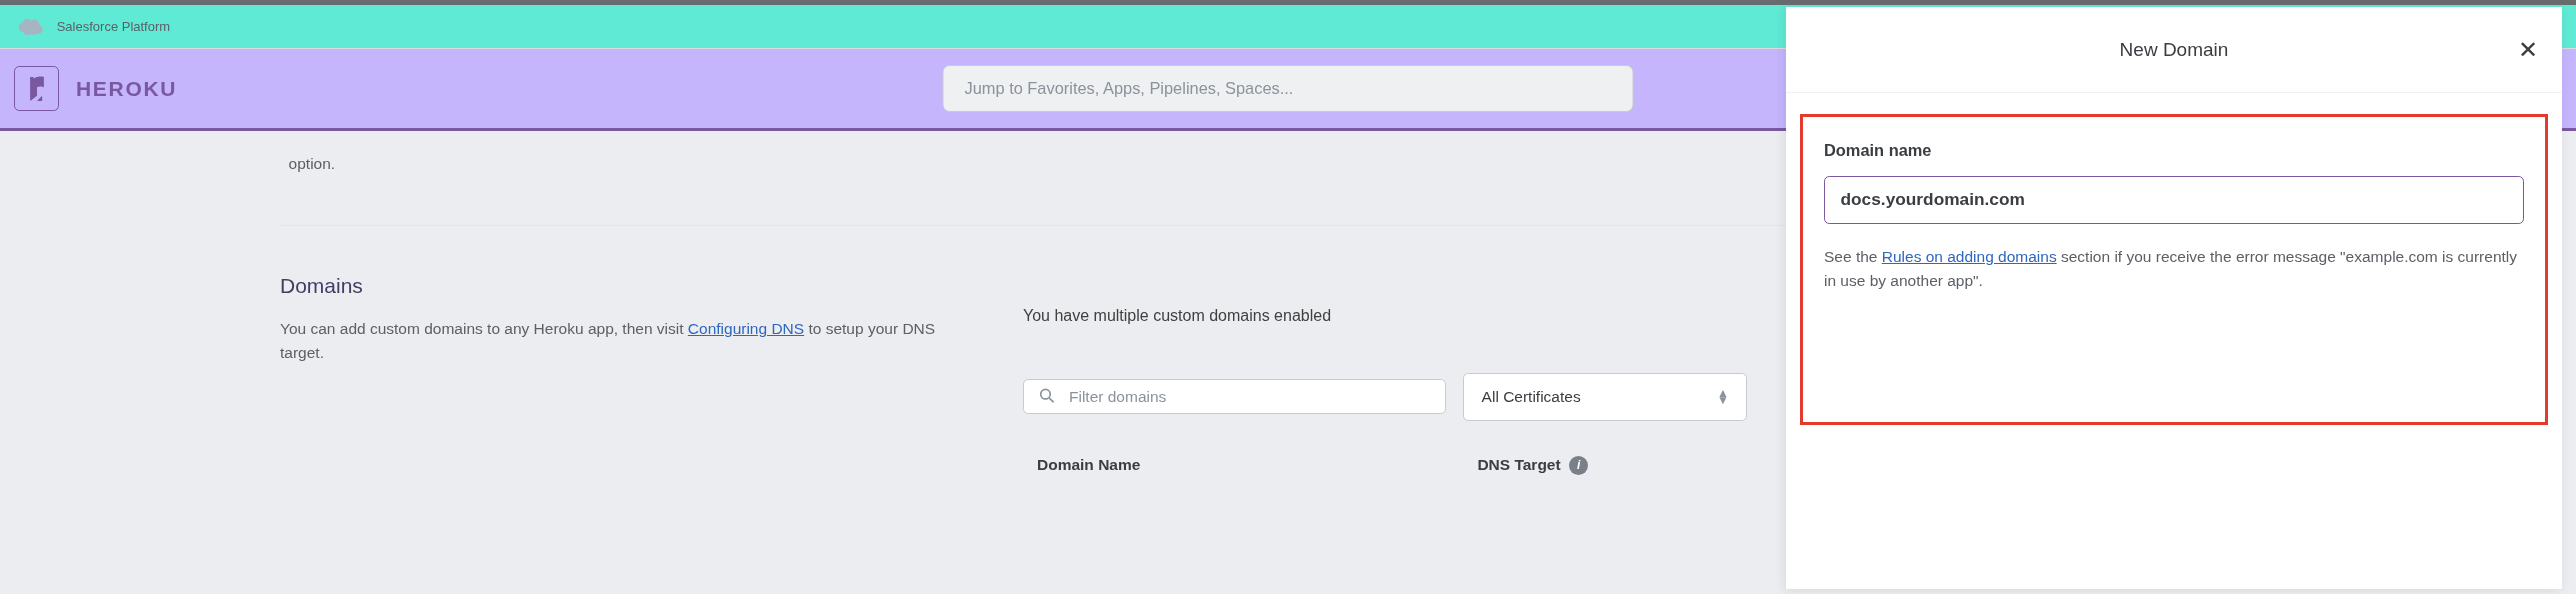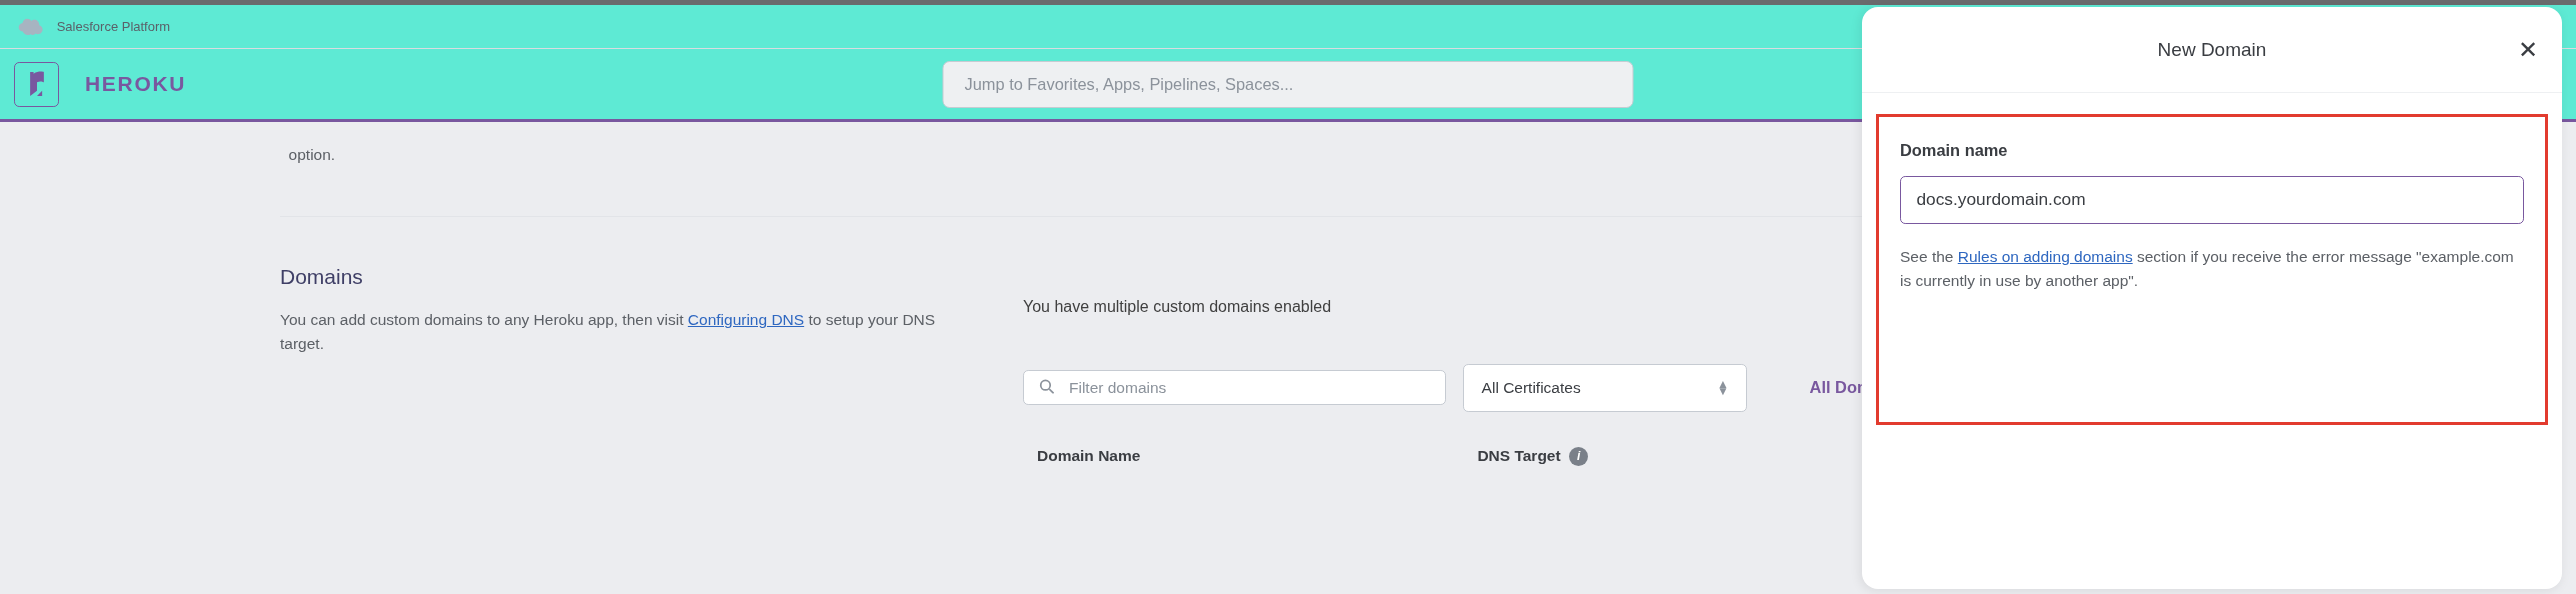--- a/index.html
+++ b/index.html
@@ -29,28 +29,28 @@
       display: flex;
       align-items: center;
       justify-content: center;
     }
     .sf-label {
       color: #5a6169;
       font-size: 13px;
     }
     
     .heroku-header {
-      height: 74px;
-      background: #5eead4;
+      height: 83px;
+      background: #c4b5fd;
       border-top: 0.9px solid #d9dce0;
       border-bottom: 3.5px solid #79589f;
       display: flex;
       align-items: center;
       padding: 0 14px;
-      gap: 26px;
+      gap: 17px;
       position: relative;
     }
     .heroku-logo-box {
       width: 45px;
       height: 45px;
       border: 1.7px solid #79589f;
       border-radius: 5.2px;
       display: flex;
       align-items: center;
       justify-content: center;
@@ -204,24 +204,24 @@
       justify-content: center;
       font-size: 12px;
       font-weight: 700;
       font-style: italic;
     }
     
     .side-panel {
       position: absolute;
       right: 14px;
       top: 7px;
-      width: 700px;
+      width: 776px;
       height: 582px;
       background: #fff;
-      border-radius: 16px;
+      border-radius: 1px;
       box-shadow: -1.7px 1.7px 10.4px rgba(0,0,0,0.08);
       z-index: 100;
     }
     .panel-header {
       height: 86px;
       display: flex;
       align-items: center;
       justify-content: center;
       border-bottom: 0.9px solid #eef0f2;
       position: relative;
@@ -257,20 +257,21 @@
     }
     .domain-input {
       width: 100%;
       height: 48px;
       border: 1.7px solid #79589f;
       border-radius: 5.2px;
       padding: 0 15.5px;
       font-size: 17.3px;
       color: #3a3d42;
       outline: none;
+      font-weight: bold;
     }
     .help-text {
       margin-top: 21px;
       color: #5c6066;
       font-size: 15.5px;
       line-height: 1.55;
     }
     .help-text a { color: #2e67c0; text-decoration: underline; }
   </style>
 </head>

